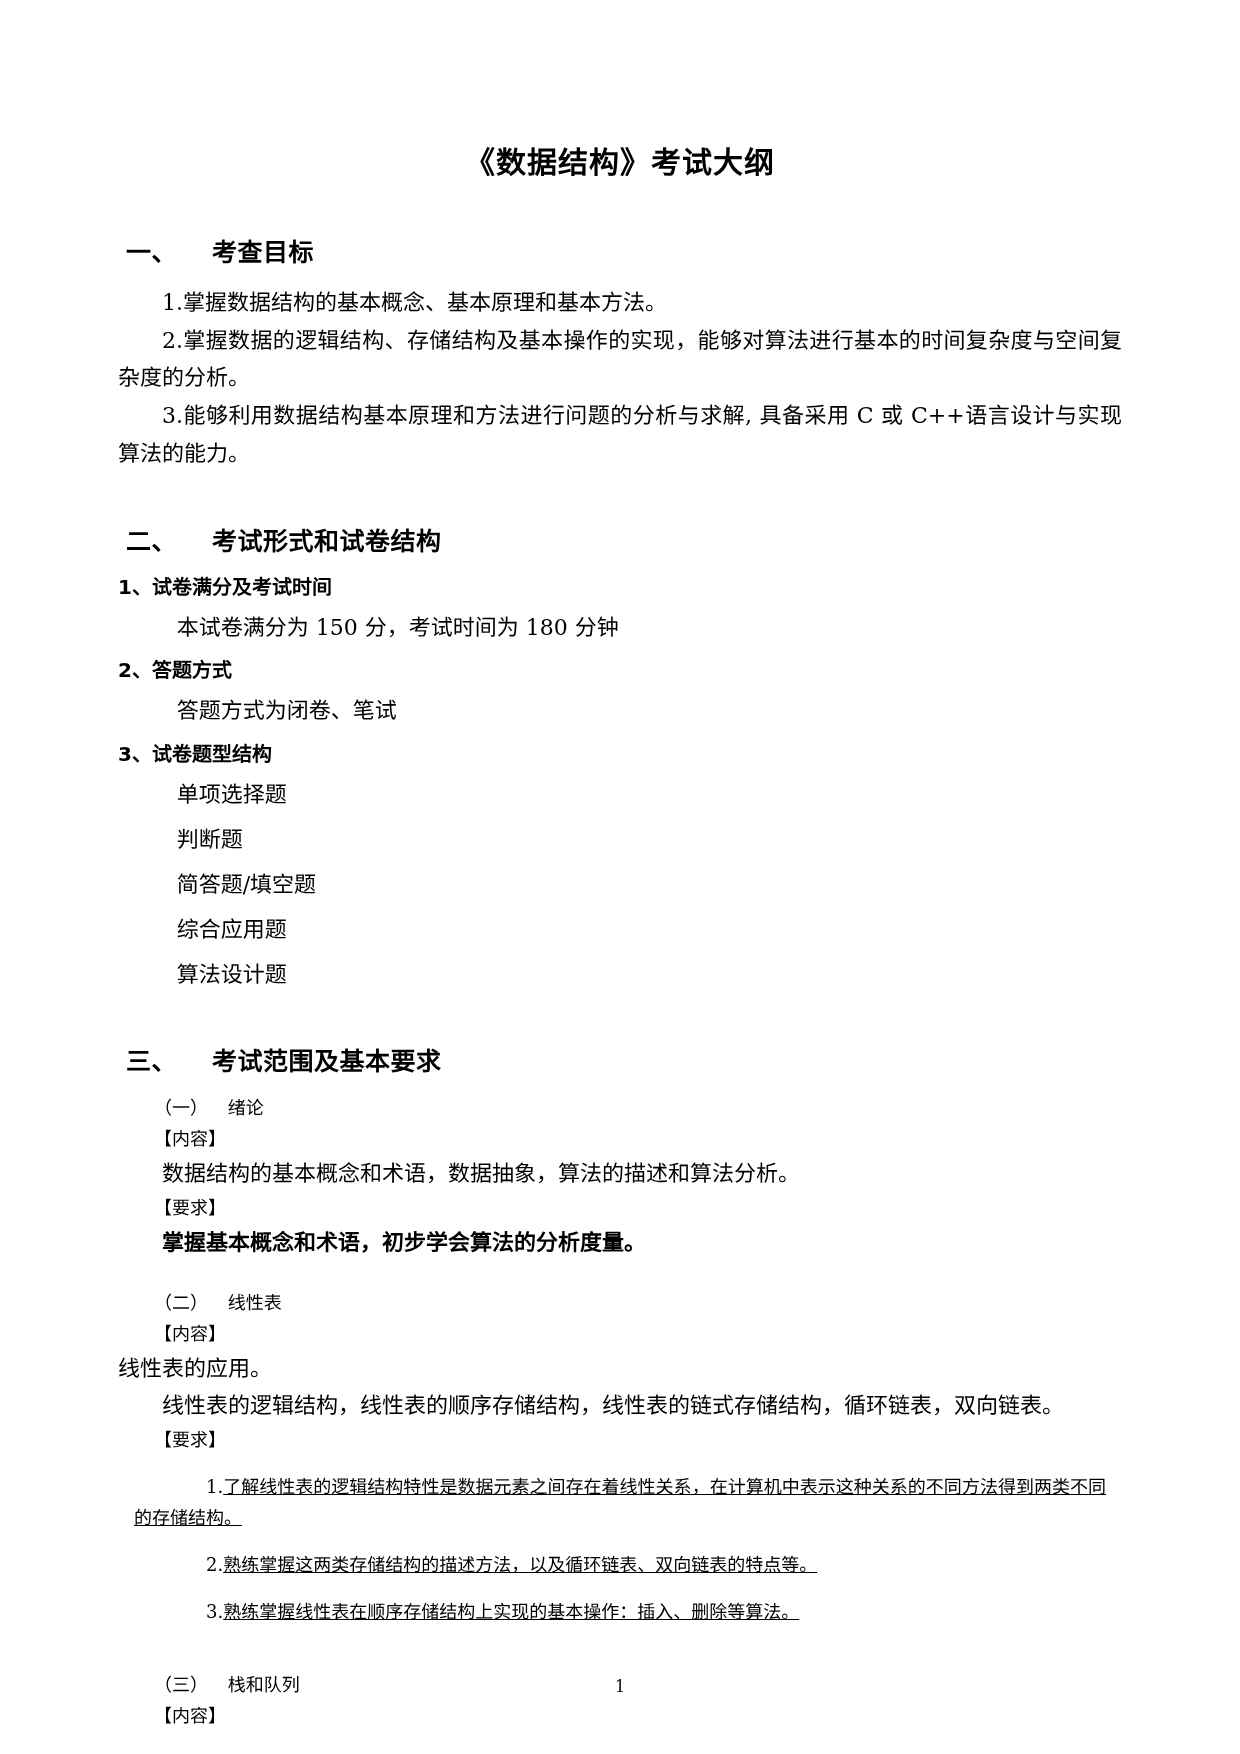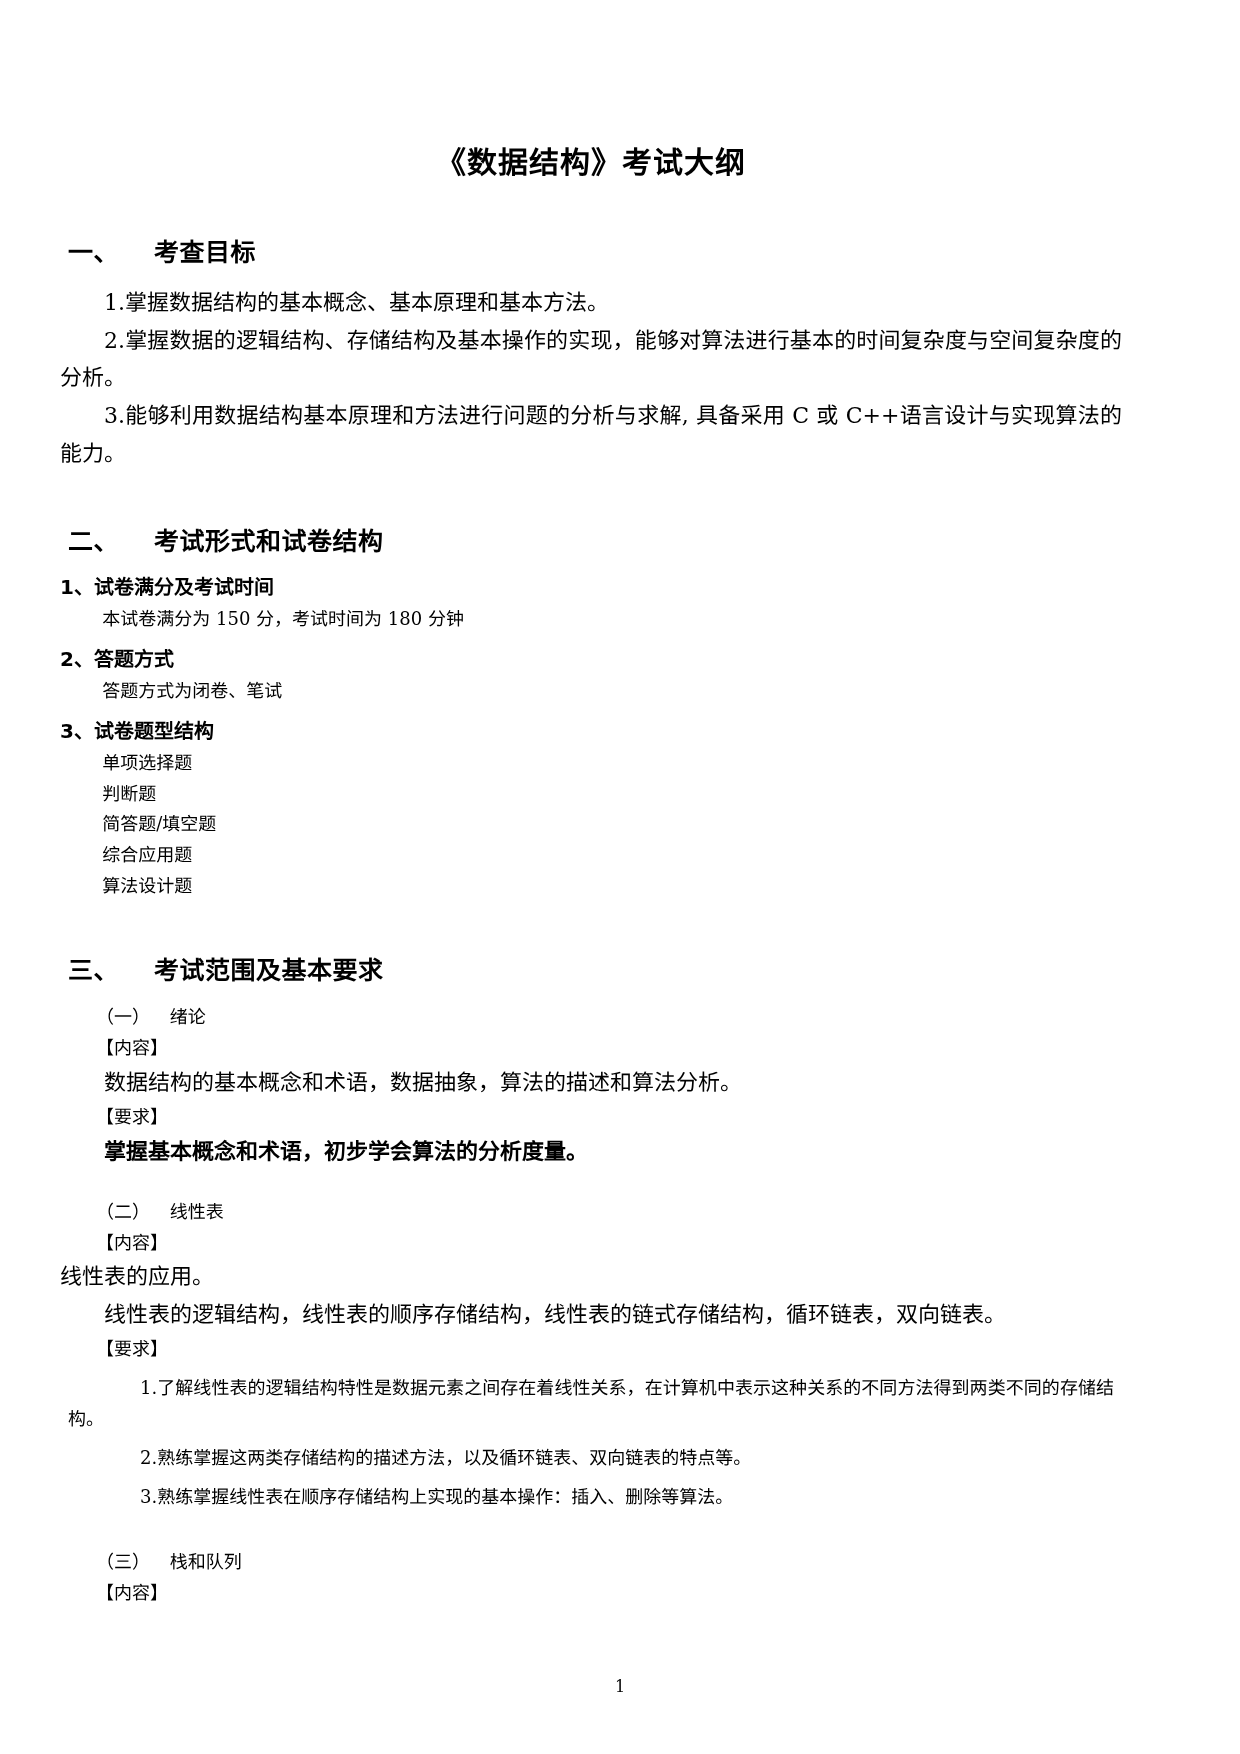--- a/index.html
+++ b/index.html
@@ -12,21 +12,21 @@
     font-family: "DejaVu Serif", "Liberation Serif", serif;
     color: #000000;
   }
   .page {
     position: relative;
     width: 1240px;
     height: 1754px;
     margin: 0 auto;
     background: #ffffff;
     box-sizing: border-box;
-    padding: 118px 118px 60px 60px;
+    padding: 118px 118px 60px 118px;
     overflow: hidden;
   }
   .doc-title {
     text-align: center;
     font-family: "DejaVu Sans", "Liberation Sans", sans-serif;
     font-weight: bold;
     font-size: 30px;
     letter-spacing: 1px;
     margin: 24px 0 0 0;
     line-height: 1.4;
@@ -54,23 +54,23 @@
     font-size: 22px;
     line-height: 1.72;
     margin: 0;
     text-align: justify;
     text-justify: inter-ideograph;
   }
   .indent2 {
     text-indent: 2em;
   }
   .sub-item {
-    font-size: 18px;
+    font-size: 22px;
     line-height: 1.72;
-    margin: 0;
+    margin: 7px;
     padding-left: 2.35em;
   }
   .sec-head {
     font-size: 18px;
     line-height: 1.72;
     margin: 0;
     padding-left: 2em;
   }
   .sec-head .sec-num {
     display: inline-block;
@@ -81,24 +81,25 @@
     line-height: 1.72;
     margin: 0;
     font-weight: normal;
   }
   .block-gap {
     height: 26px;
   }
   .req-item {
     font-size: 18px;
     line-height: 1.72;
-    margin: 8px;
+    margin: 16px;
     text-indent: 2em;
     text-align: justify;
     text-justify: inter-ideograph;
+    text-decoration: underline;
   }
   .req-item .rn {
     display: inline-block;
     min-width: 2.2em;
   }
   .page-number {
     position: absolute;
     left: 0;
     right: 0;
     bottom: 58px;

